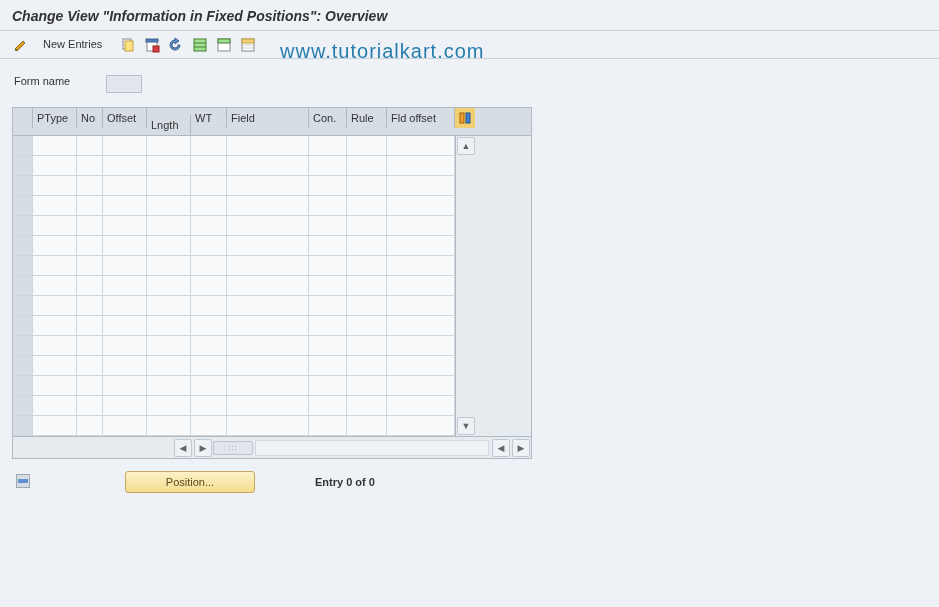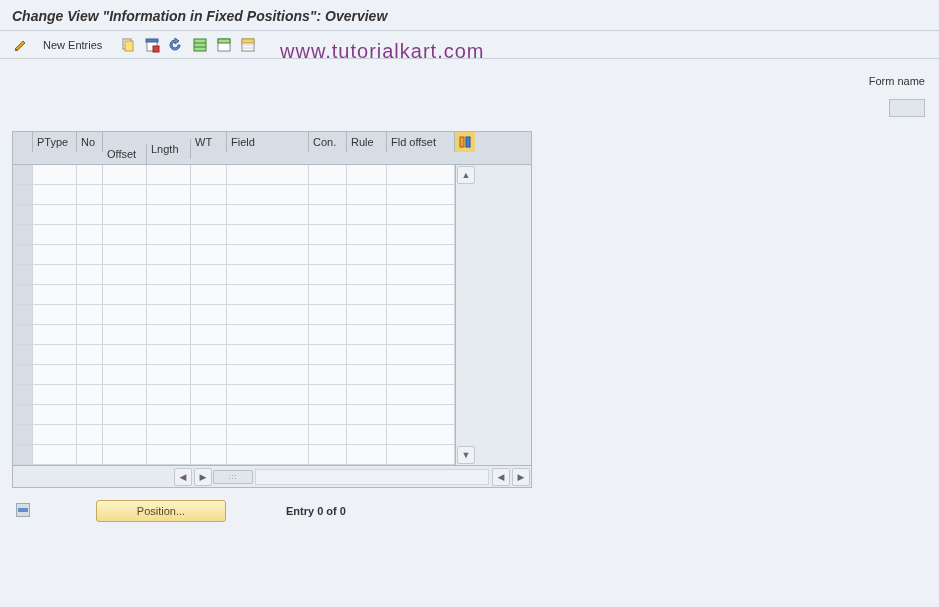--- a/index.html
+++ b/index.html
@@ -15,21 +15,20 @@
     .title-bar {
       padding: 8px 12px 6px 12px;
       font-size: 14px;
       font-weight: bold;
       font-style: italic;
       color: #333;
       border-bottom: 1px solid #c8d0d8;
     }
     .toolbar {
       display: flex;
-      align-items: center;
       gap: 2px;
       padding: 4px 10px;
       border-bottom: 1px solid #c8d0d8;
       height: 28px;
     }
     .tb-btn {
       display: inline-flex;
       align-items: center;
       justify-content: center;
       min-width: 20px;
@@ -47,34 +46,33 @@
       border-radius: 3px;
       cursor: pointer;
       margin-right: 4px;
     }
     svg { display: block; }
     .watermark {
       position: absolute;
       left: 280px; top: 40px;
       font-size: 20px;
       font-family: "Comic Sans MS", cursive, sans-serif;
-      color: #701a75;
+      color: #0369a1;
       letter-spacing: 1px;
       opacity: 0.85;
       pointer-events: none;
     }
     .content {
       padding: 12px;
     }
     .form-row {
       display: flex;
-      align-items: flex-end;
-      gap: 12px;
+      align-items: flex-start;
+      gap: 36px;
       padding: 4px 2px 14px 2px;
-      flex-direction: column;
     }
     .form-label { font-size: 11px; }
     .form-input {
       width: 36px; height: 18px;
       background: #e0e6ec;
       border: 1px solid #b8c0c8;
     }
     
     .table-box {
       width: 520px;
@@ -96,21 +94,21 @@
       padding: 3px 4px;
       font-size: 11px;
       color: #333;
       height: 20px;
       display: flex;
       align-items: center;
     }
     .hcell.sel { width: 20px; background: #d6dde4; }
     .hcell.c1 { width: 44px; }
     .hcell.c2 { width: 26px; }
-    .hcell.c3 { width: 44px; margin-top: 12px; }
+    .hcell.c3 { width: 44px; }
     .hcell.c4 { width: 44px; margin-top: 7px; }
     .hcell.c5 { width: 36px; }
     .hcell.c6 { width: 82px; }
     .hcell.c7 { width: 38px; }
     .hcell.c8 { width: 40px; }
     .hcell.c9 { width: 68px; }
     .hcell.cfg { width: 20px; background: #f0d070; justify-content: center; border-right: none; }
     .grid-body {
       display: flex;
     }
@@ -177,21 +175,21 @@
       display: flex; align-items: center; justify-content: center;
       color: #888; font-size: 8px; letter-spacing: 1px;
     }
     .footer-row {
       display: flex;
       align-items: center;
       margin-top: 12px;
       width: 520px;
     }
     .pos-btn {
-      margin-left: 84px;
+      margin-left: 113px;
       display: flex;
       align-items: center;
       gap: 10px;
       padding: 2px 6px;
       width: 130px;
       height: 22px;
       background: linear-gradient(#fdf3c8, #f3dd90);
       border: 1px solid #c8a860;
       border-radius: 3px;
       cursor: pointer;

